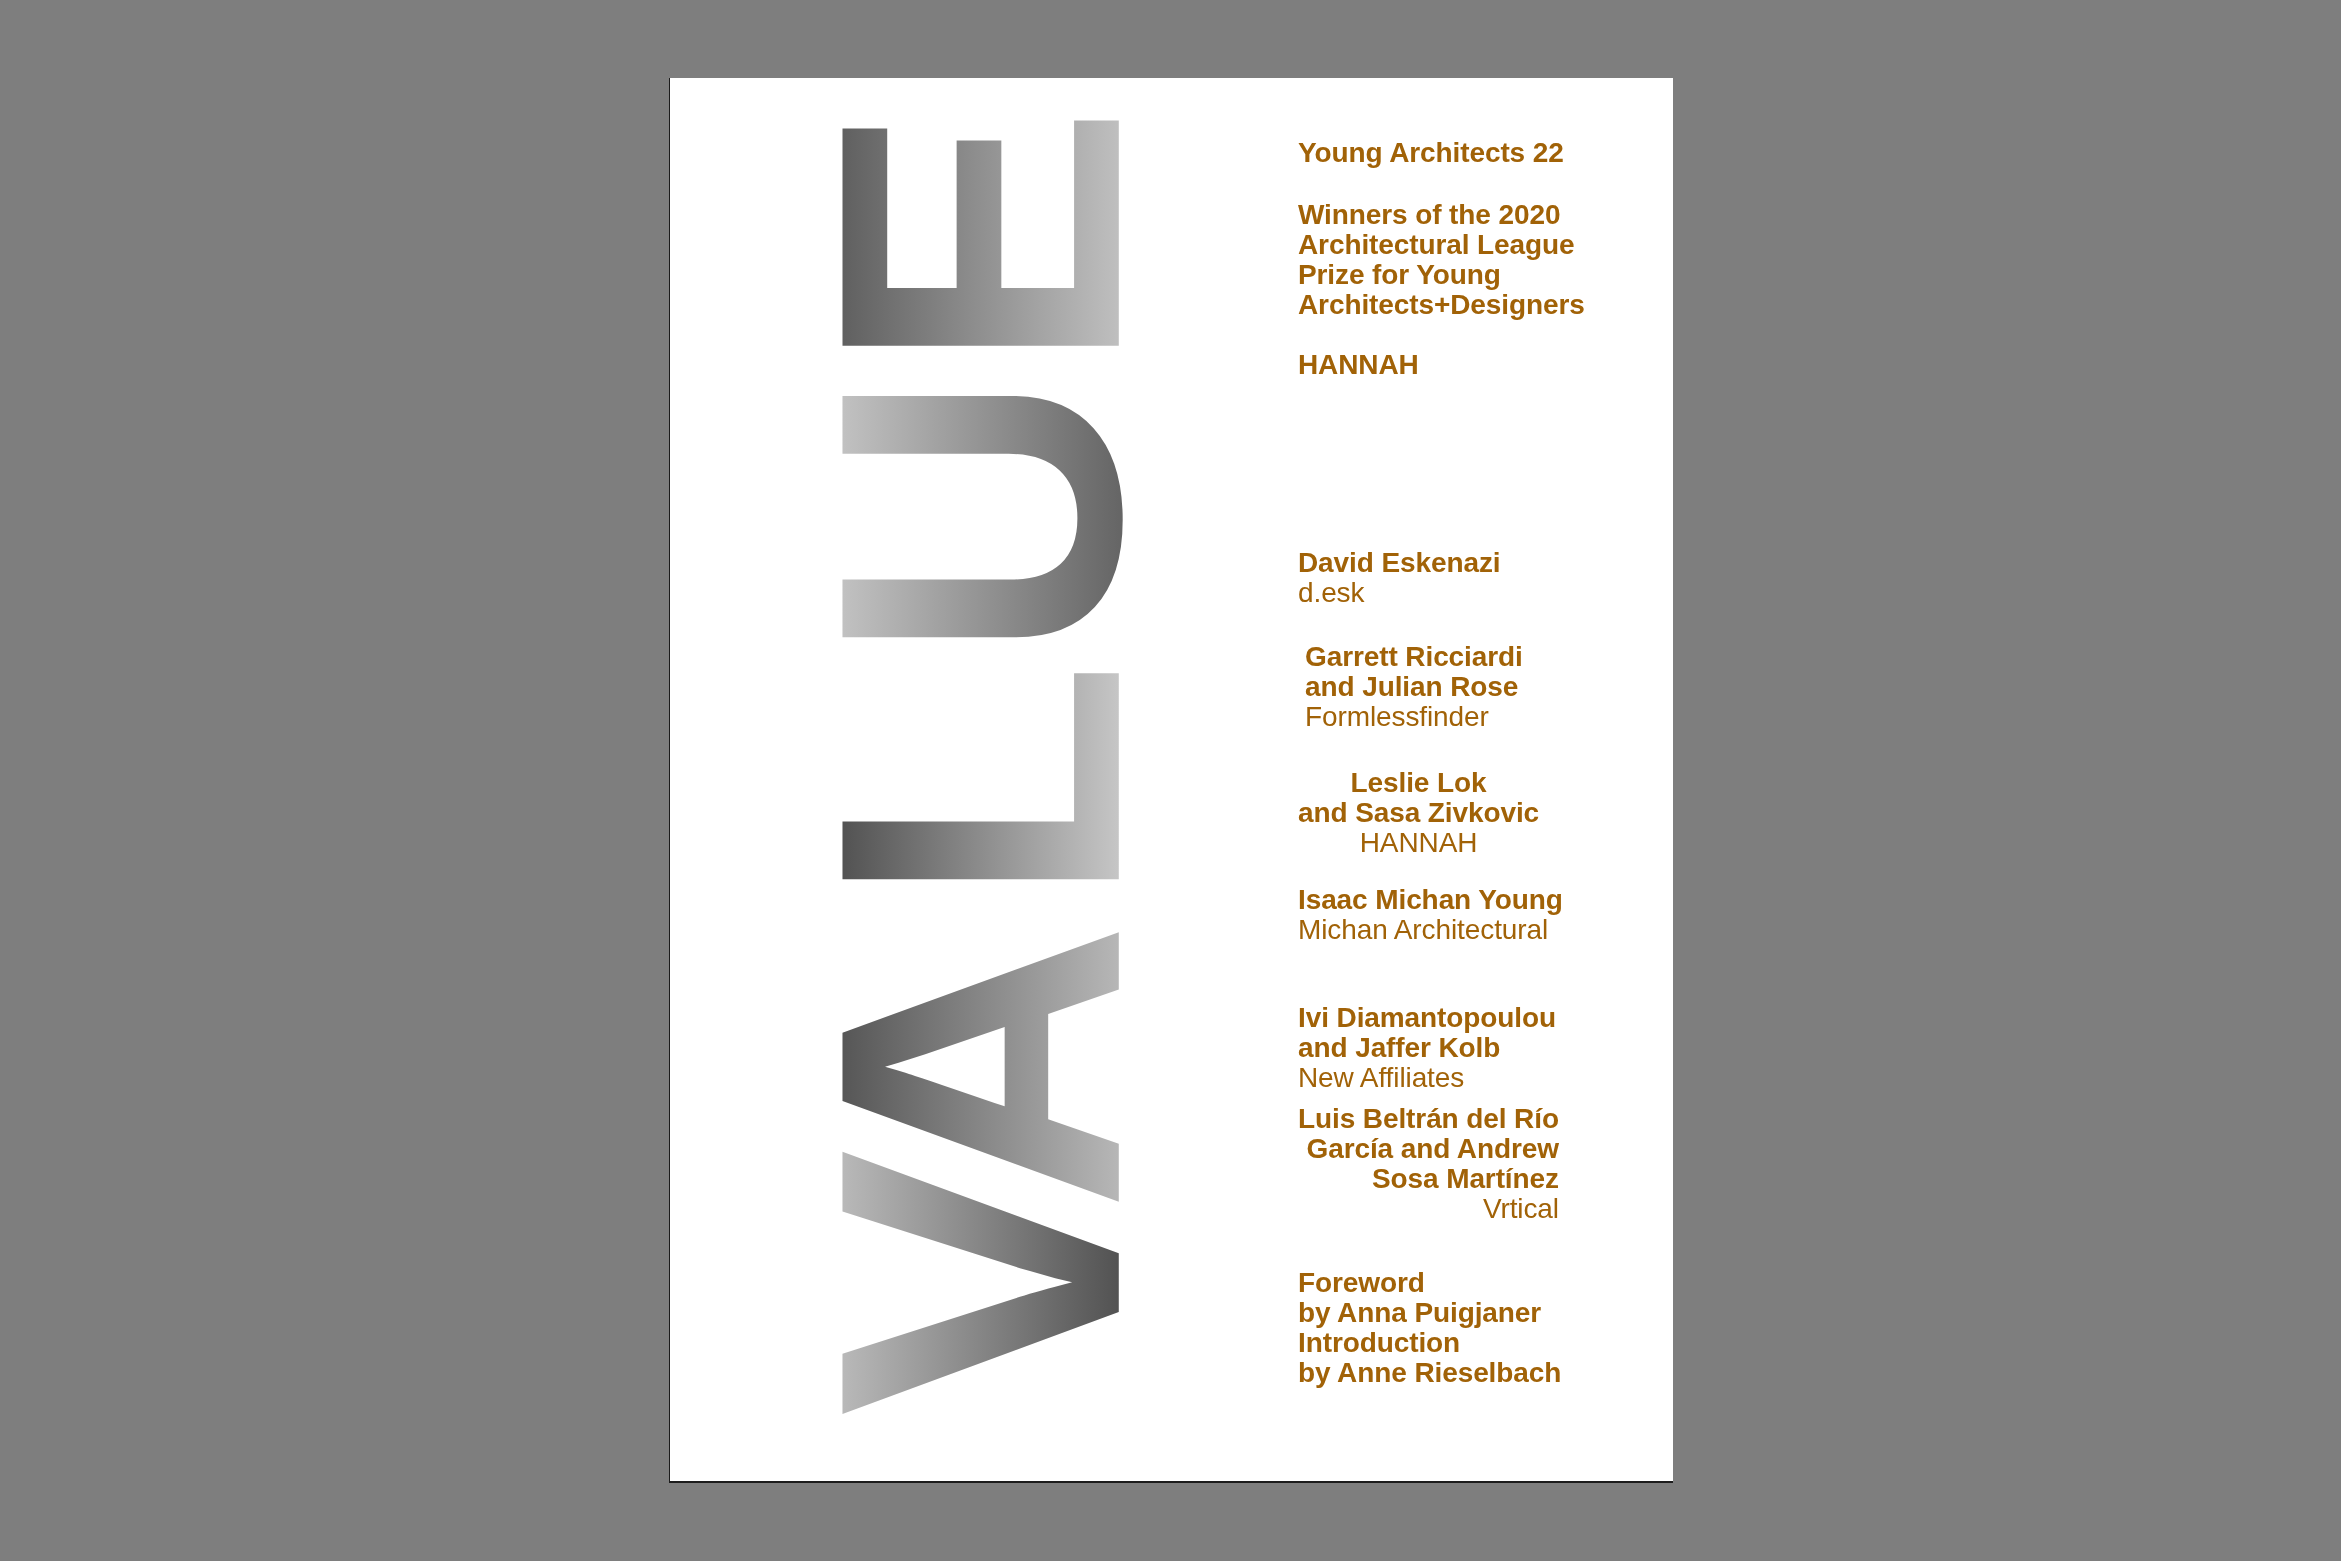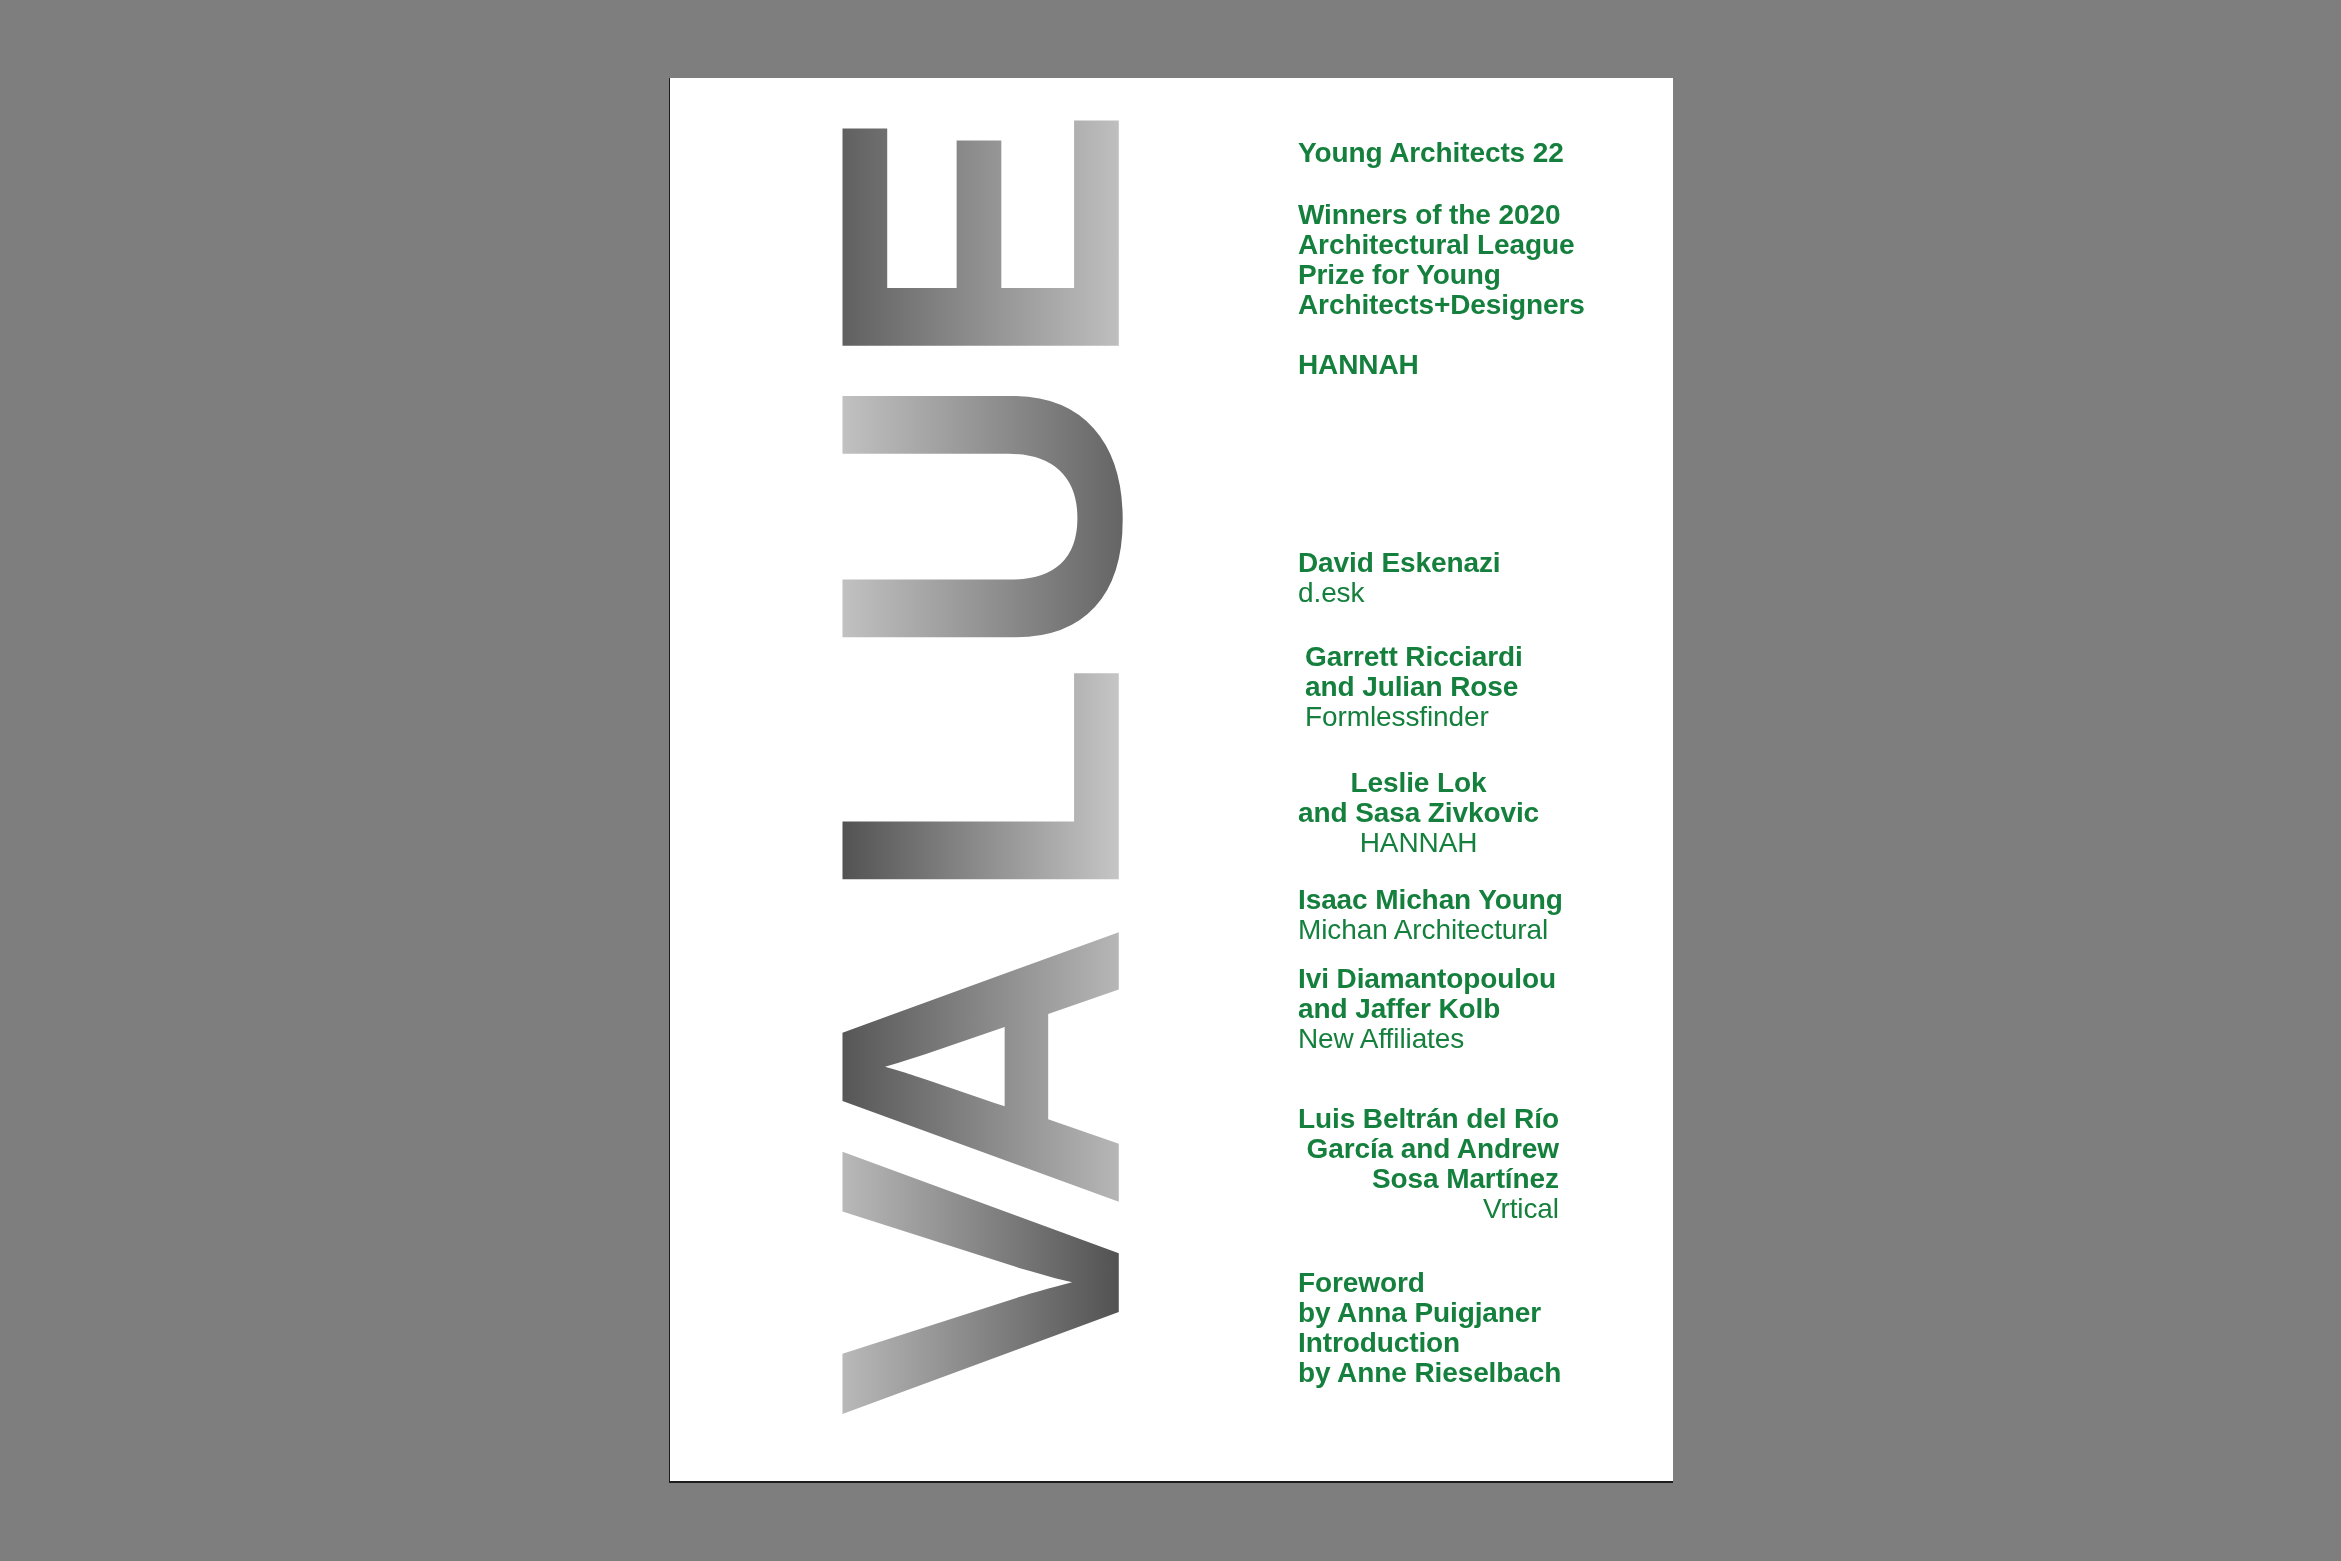--- a/index.html
+++ b/index.html
@@ -30,34 +30,34 @@
     font-size: 600px;
     text-anchor: middle;
   }
   .para {
     position: absolute;
     left: 628px;
     margin: 0;
     font-size: 28px;
     line-height: 30px;
     letter-spacing: -0.1px;
-    color: #15803d;
+    color: #a16207;
   }
   .bold { font-weight: 700; }
   .reg  { font-weight: 400; }
   .line { display: block; white-space: nowrap; }
   
   .p-series  { top: 60px; }
   .p-award   { top: 122px; }
   .p-title   { top: 272px; }
   .p-e0      { top: 470px; }
   .p-e1      { top: 564px; margin-left: 7px; }
   .p-e2      { top: 690px; text-align: center; }
   .p-e3      { top: 807px; }
-  .p-e4      { top: 886px; }
+  .p-e4      { top: 925px; }
   .p-e5      { top: 1026px; text-align: right; }
   .p-credits { top: 1190px; }
 </style>
 </head>
 <body>
 
 <div class="cover">
 
   <svg class="big-value" viewBox="0 0 1500 2099" width="1004" height="1405" aria-hidden="true">
     <defs>

